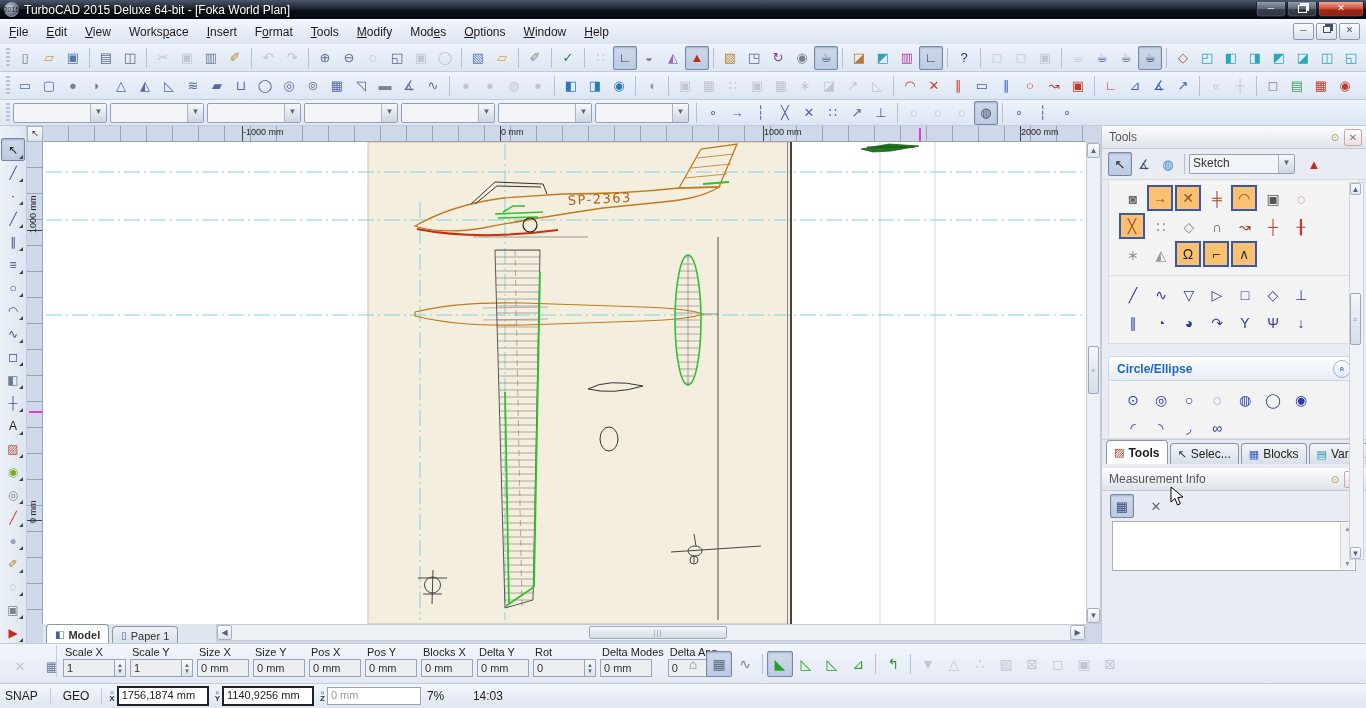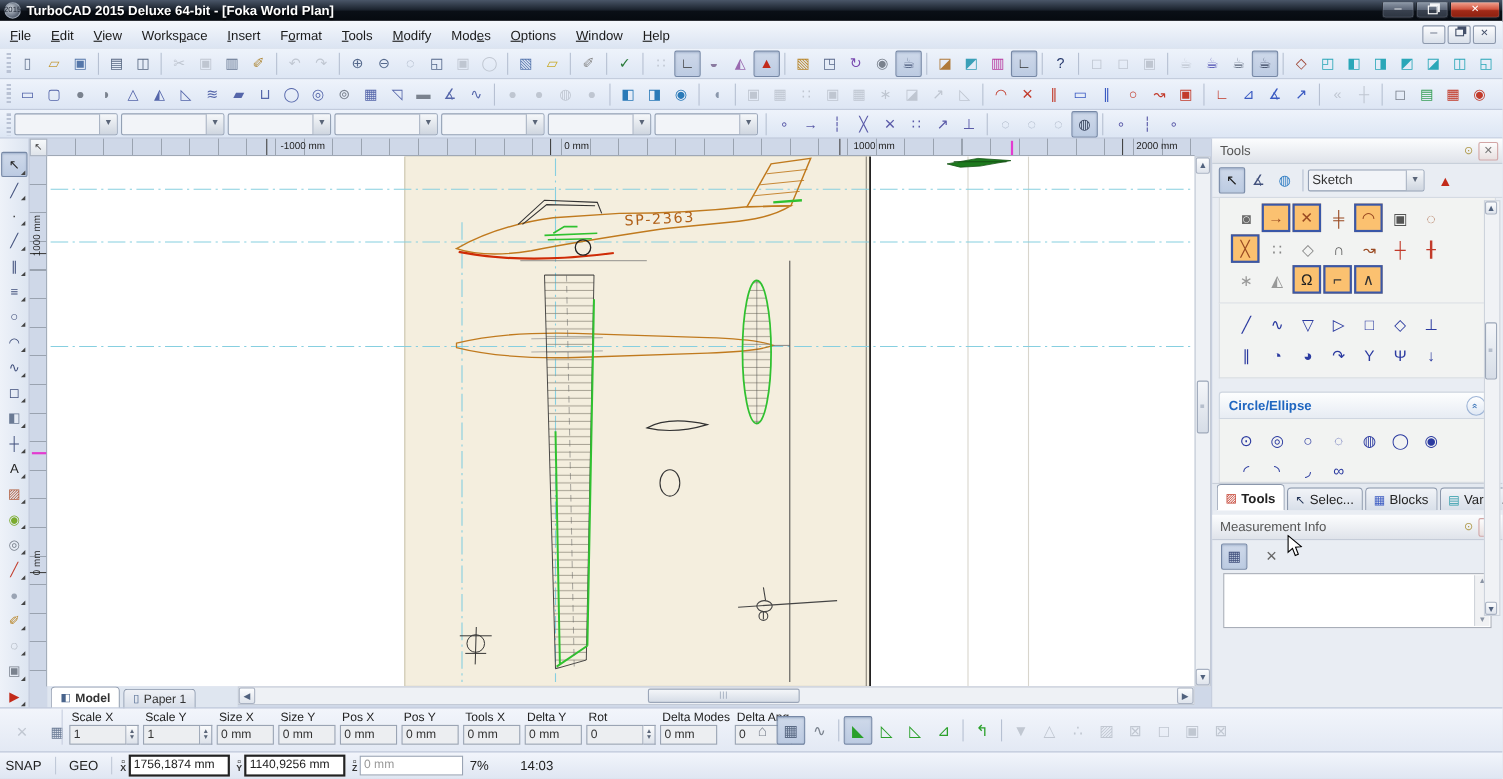--- a/index.html
+++ b/index.html
@@ -9,21 +9,21 @@
   .abs{position:absolute}
 
   
   .titlebar{left:0;top:0;width:1366px;height:19px;
     background:linear-gradient(#4a5668,#1d2530 45%,#0a0f16 55%,#060a10);
     display:flex;align-items:center;color:#fff;border-bottom:1px solid #000}
   .tc-logo{width:13px;height:13px;border-radius:50%;margin:0 5px 0 4px;
     background:radial-gradient(circle at 35% 35%,#cfd6de,#6a7483 60%,#2a3240);
     border:1px solid #9aa4b2;display:flex;align-items:center;justify-content:center;
     font-size:7px;color:#1a222e}
-  .titletext{font-weight:bold;font-size:12px;text-shadow:0 1px 2px #000}
+  .titletext{font-weight:normal;font-size:12px;text-shadow:0 1px 2px #000}
   .winbtns{margin-left:auto;display:flex;margin-right:2px}
   .wbtn{height:14px;margin-left:1px;border:1px solid #1a1f28;border-top:none;
     border-radius:0 0 4px 4px;color:#fff;font-size:9px;line-height:13px;text-align:center;
     background:linear-gradient(#8e99a8,#5a6475 50%,#39414f 52%,#2c3440);box-shadow:inset 0 0 1px #cfd6e2}
   .wbtn.min,.wbtn.res{width:28px}
   .wbtn.close{width:44px;background:linear-gradient(#f2a490,#d35540 45%,#a02a18 55%,#8c2010)}
   .res-glyph,.mdires-glyph{display:inline-block;width:7px;height:6px;border:1px solid #fff;
     box-shadow:2px -2px 0 -0px rgba(255,255,255,.9);margin-top:3px}
 
   
@@ -61,21 +61,21 @@
   .lefttools .ti::after{content:"";position:absolute;right:1px;bottom:1px;
     border-left:4px solid transparent;border-bottom:4px solid #444}
 
   
   .corner{left:27px;top:126px;width:16px;height:16px;background:linear-gradient(#f7f9fb,#dfe4ea);
     border:1px solid #aab2bf;box-sizing:border-box;font-size:9px;color:#333;text-align:center;line-height:13px}
   .hruler{left:43px;top:126px;width:1043px;height:16px;background:linear-gradient(#f8fafc,#e1e6ec);
     border-bottom:1px solid #9aa3b0;box-sizing:border-box;overflow:hidden;
     background-image:repeating-linear-gradient(90deg,transparent 0 25px,#9aa3b0 25px 26px);}
   .htick{position:absolute;top:0;height:16px;border-left:1px solid #444}
-  .htick span{position:absolute;left:12px;top:1px;font-size:9px;color:#222;white-space:nowrap}
+  .htick span{position:absolute;left:0;top:1px;font-size:9px;color:#222;white-space:nowrap}
   .vruler{left:27px;top:142px;width:16px;height:482px;background:linear-gradient(90deg,#f8fafc,#e1e6ec);
     border-right:1px solid #9aa3b0;box-sizing:border-box;overflow:hidden;
     background-image:repeating-linear-gradient(transparent 0 25px,#9aa3b0 25px 26px);}
   .vtick{position:absolute;left:0;width:16px;border-top:1px solid #444}
   .vtick span{position:absolute;left:1px;top:2px;font-size:9px;color:#222;white-space:nowrap;
     transform:rotate(-90deg);transform-origin:0 0;}
   .hmarker{position:absolute;top:2px;width:2px;height:14px;background:#e33bd0}
   .vmarker{position:absolute;left:2px;width:14px;height:2px;background:#e33bd0}
 
   
@@ -685,21 +685,21 @@
           <span class="finput">0 mm</span>
         </div>
       </span>
       <span class="fld">
         <div class="flabel">Pos Y</div>
         <div class="frow">
           <span class="finput">0 mm</span>
         </div>
       </span>
       <span class="fld">
-        <div class="flabel">Tools X</div>
+        <div class="flabel">Blocks X</div>
         <div class="frow">
           <span class="finput">0 mm</span>
         </div>
       </span>
       <span class="fld">
         <div class="flabel">Delta Y</div>
         <div class="frow">
           <span class="finput">0 mm</span>
         </div>
       </span>

